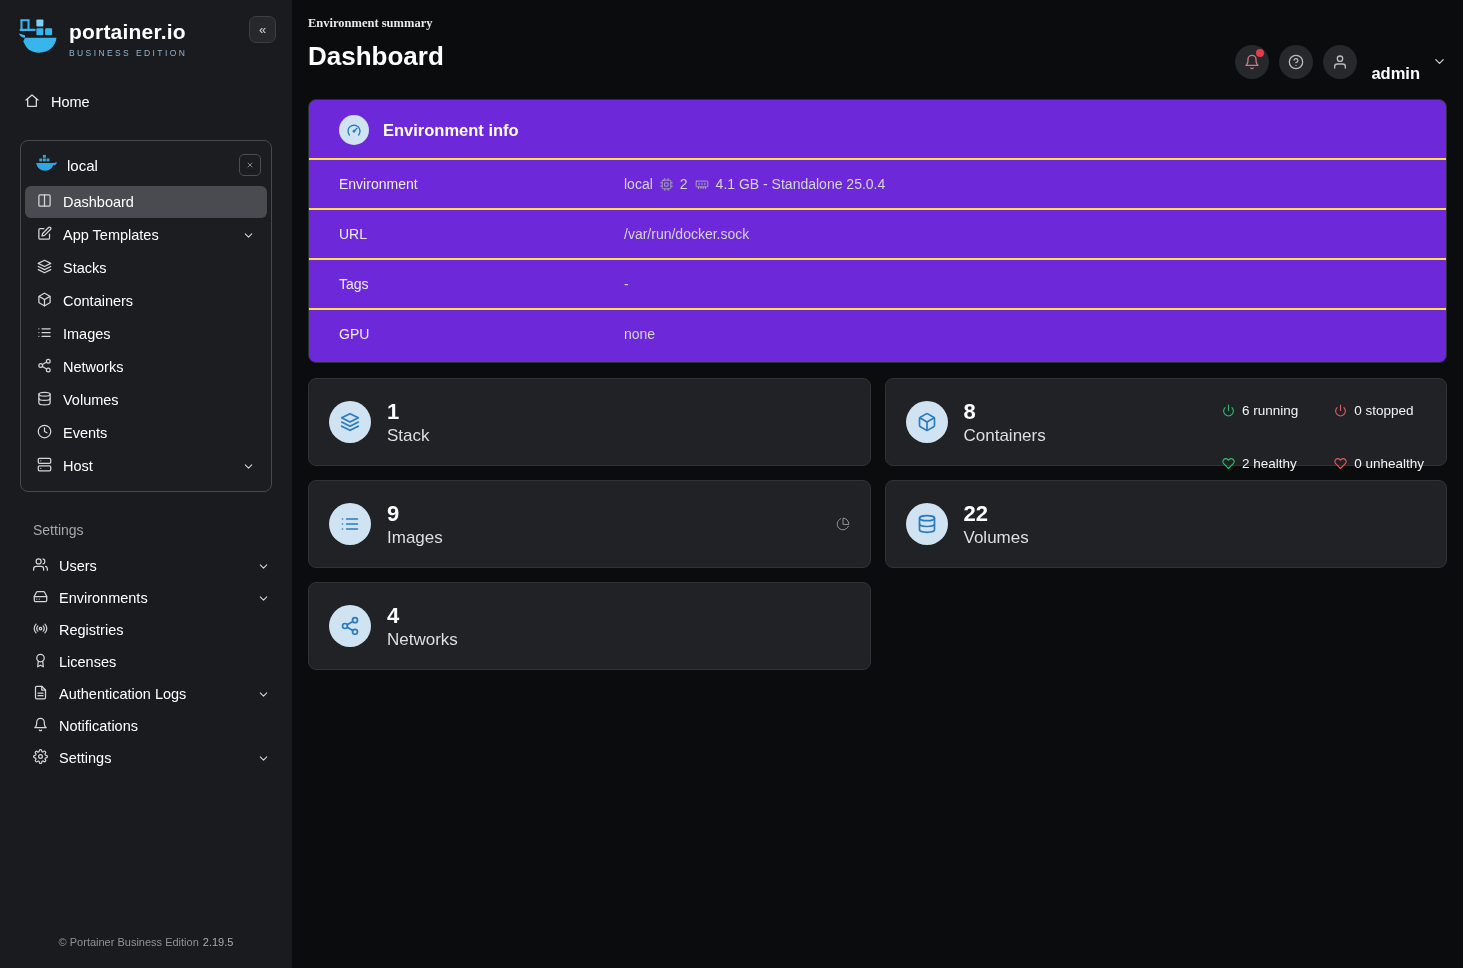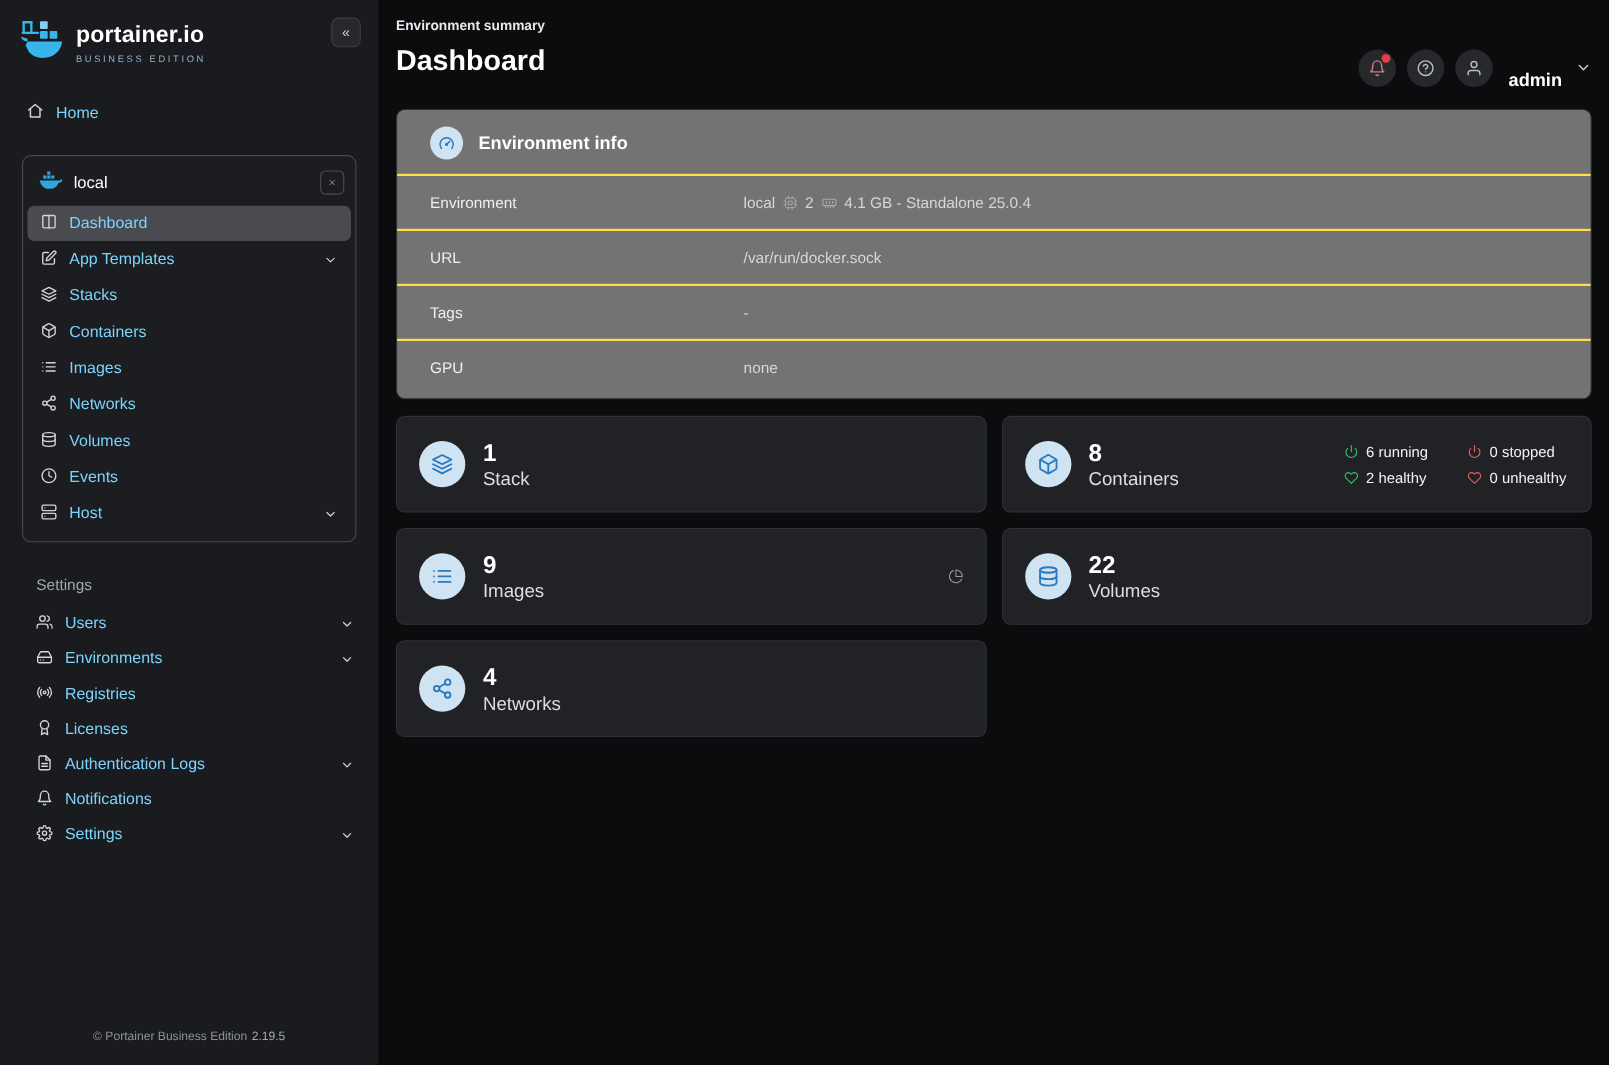--- a/index.html
+++ b/index.html
@@ -7,33 +7,33 @@
   body {
     width:1463px; height:968px; overflow:hidden;
     background:#0b0c0e; color:#fff;
     font-family:"Liberation Sans", sans-serif;
     display:flex;
   }
   .ic { fill:none; stroke:currentColor; stroke-width:2; stroke-linecap:round; stroke-linejoin:round; }
   .ic-thin { fill:none; stroke:currentColor; stroke-width:1.6; stroke-linecap:round; stroke-linejoin:round; }
 
   
-  .sidebar { position:relative; width:344px; flex-shrink:0; background:#191b1e; }
+  .sidebar { position:relative; width:292px; flex-shrink:0; background:#191b1e; }
   .logo-row { display:flex; align-items:flex-start; gap:9px; padding:16px 16px 8px 18px; }
   .brand-text { padding-top:4px; }
   .brand-name { font-size:21px; font-weight:bold; letter-spacing:.2px; }
   .brand-sub { font-size:8.5px; letter-spacing:2.4px; color:#8fb4d2; margin-top:4px; }
   .collapse-btn {
     margin-left:auto; width:27px; height:27px; background:#26282c;
     border:1px solid #3c3e42; border-radius:7px; color:#cfd1d4;
     font-size:13px; line-height:1; cursor:pointer;
   }
   .side-item {
     display:flex; align-items:center; gap:11px; height:32px;
-    padding:0 12px; font-size:14.5px; color:#7dd3fc; cursor:pointer;
+    padding:0 12px; font-size:14.5px; color:#ffffff; cursor:pointer;
     border-radius:6px;
   }
   .side-item svg { color:#d3d5d8; flex-shrink:0; }
   .home-item { margin:18px 10px 0 12px; }
   .chev { margin-left:auto; color:#c4c6c9; display:flex; }
   .env-box {
     margin:22px 20px 0; border:1px solid #47494d; border-radius:8px;
     padding:4px 2px 8px; background:#1b1d20;
   }
   .env-head { display:flex; align-items:center; gap:10px; height:40px; padding:0 8px 0 12px; }
@@ -48,35 +48,35 @@
   .settings-list .side-item { padding:0 22px 0 33px; border-radius:0; }
   .side-footer {
     position:absolute; bottom:20px; left:0; width:100%; text-align:center;
     font-size:11px; color:#8f9296;
   }
   .side-footer .ver { margin-left:4px; color:#a8abaf; }
 
   
   main { flex:1; padding:12px 16px 0; }
   .topbar { display:flex; justify-content:space-between; align-items:flex-start; }
-  .breadcrumb { font-size:12.5px; font-weight:bold; color:#e7e9eb; padding-top:4px; }
+  .breadcrumb { font-size:12.5px; font-weight:bold; color:#e7e9eb; padding-top:4px;font-family:Liberation Serif, serif; }
   .page-title { font-size:26px; font-weight:bold; margin:10px 0 0; }
   .top-right { display:flex; align-items:center; gap:10px; margin-top:28px; }
   .icon-circle {
     position:relative; width:34px; height:34px; border-radius:50%;
     background:#26282b; display:flex; align-items:center; justify-content:center;
     color:#b9bcbf; cursor:pointer; border:none;
   }
   .bell-circle { color:#cb7b84; }
   .badge-dot { position:absolute; top:4px; right:5px; width:8px; height:8px; border-radius:50%; background:#e23d4d; }
   .user-name { font-size:16.5px; font-weight:bold; margin-left:4px;margin-top:24px; }
   .user-chev { color:#cfd1d4; display:flex; margin-left:2px; cursor:pointer; }
 
   
-  .env-info { margin-top:16px; background:#737373; border:1px solid #2d2f33; border-radius:8px; padding-bottom:4px; }
+  .env-info { margin-top:16px; background:#6d28d9; border:1px solid #2d2f33; border-radius:8px; padding-bottom:4px; }
   .env-info-head { display:flex; align-items:center; gap:14px; padding:15px 30px 13px; }
   .gauge-circle {
     width:30px; height:30px; border-radius:50%; background:#cfe3f2; color:#2a7abf;
     display:flex; align-items:center; justify-content:center;
   }
   .env-info-title { font-size:16.5px; font-weight:bold; }
   .info-row { display:flex; align-items:center; min-height:50px; border-top:2px solid #fde047; padding:0 30px; }
   .info-label { width:285px; font-size:14px; color:#eceef0; flex-shrink:0; }
   .info-value { font-size:14px; color:#d4d6d9; display:flex; align-items:center; gap:7px; }
   .info-value .meta-ic { color:#a9acb0; display:flex; }
@@ -88,21 +88,21 @@
     display:flex; align-items:center; padding:0 20px; gap:16px; cursor:pointer;
   }
   .icon-circle-lg {
     width:42px; height:42px; border-radius:50%; background:#cfe3f2; color:#2a7abf;
     display:flex; align-items:center; justify-content:center; flex-shrink:0;
   }
   .stat-count { font-size:22px; font-weight:bold; line-height:1.25; }
   .stat-label { font-size:17px; color:#dcdee1; }
   .stat-extra { margin-left:auto; display:flex; gap:36px; padding-right:2px; }
   .stat-col { display:flex; flex-direction:column; gap:9px; }
-  .stat-line { display:flex; align-items:center; gap:7px; font-size:13.5px; color:#f2f3f5; }
+  .stat-line { display:flex; align-items:center; gap:7px; font-size:13.5px; color:#f2f3f5;margin-top:29px; }
   .ic-green { color:#2fbe71; display:flex; }
   .ic-red { color:#e25c5c; display:flex; }
   .card-side-icon { margin-left:auto; color:#9a9da1; display:flex; }
 </style>
 </head>
 <body>
 
 <aside class="sidebar">
 
   <div class="logo-row">

